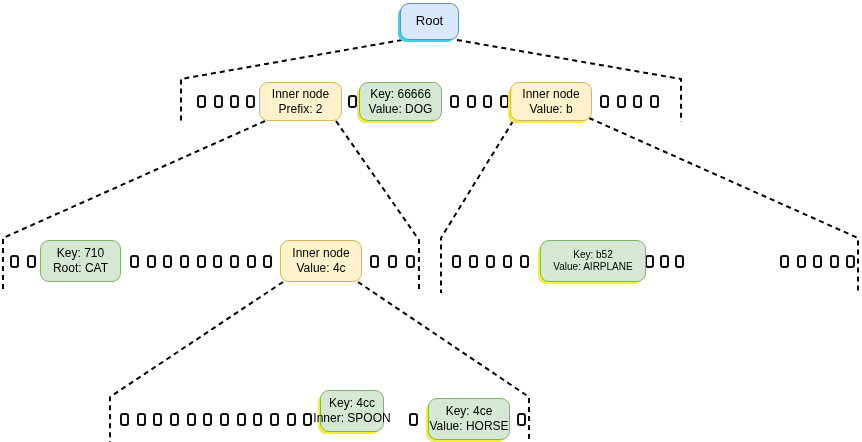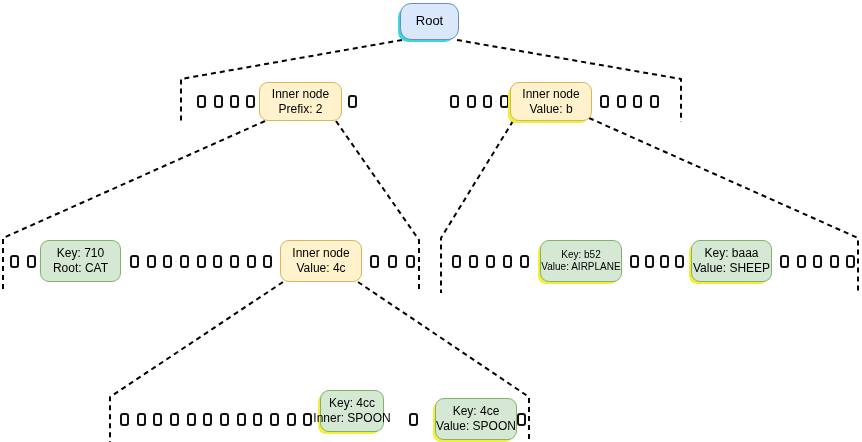--- a/index.html
+++ b/index.html
@@ -18,21 +18,21 @@
     align-items:center;justify-content:center;
     border-radius:9px;
     font-size:12px;line-height:1.25;color:#000;
     text-align:center;white-space:nowrap;
     z-index:2;
   }
   .node.root{background:#dae8fc;border:1.5px solid #6c8ebf;font-size:13px;}
   .node.inner{background:#fff2cc;border:1.5px solid #d6b656;}
   .node.leaf{background:#d5e8d4;border:1.5px solid #82b366;}
   .node.hl-yellow{box-shadow:-3px 3px 0 -1px #f2ee3a;}
-  .node.hl-cyan{box-shadow:-3px 3px 0 -1px #3ad6e0;border-radius:11px;}
+  .node.hl-cyan{box-shadow:-3px 3px 0 -1px #3ad6e0;}
   .node.small{font-size:10px;}
   .slot{
     position:absolute;
     box-sizing:border-box;
     width:9px;height:13px;
     border:2.5px solid #111111;
     border-radius:3px;
     background:transparent;
     z-index:1;
   }
@@ -106,41 +106,41 @@
     <div class="slot" style="left: 303px; top: 413px;"></div>
     <div class="slot" style="left: 409px; top: 413px;"></div>
     <div class="slot" style="left: 517px; top: 413px;"></div>
     <div class="node root hl-cyan" style="left: 400px; top: 3px; width: 59px; height: 37px;">
       <span>Root</span>
     </div>
     <div class="node inner" style="left: 259px; top: 82px; width: 83px; height: 39px;">
       <span>Inner node</span>
       <span>Prefix: 2</span>
     </div>
+    <div class="node leaf hl-yellow" style="left: 359px; top: 82px; width: 83px; height: 39px;">
+      <span>Key: 66666</span>
+      <span>Value: DOG</span>
+    </div>
     <div class="node inner hl-yellow" style="left: 510px; top: 82px; width: 82px; height: 39px;">
       <span>Inner node</span>
       <span>Value: b</span>
     </div>
     <div class="node leaf" style="left: 40px; top: 240px; width: 81px; height: 42px;">
       <span>Key: 710</span>
       <span>Root: CAT</span>
     </div>
     <div class="node inner" style="left: 280px; top: 240px; width: 82px; height: 42px;">
       <span>Inner node</span>
       <span>Value: 4c</span>
     </div>
-    <div class="node leaf hl-yellow small" style="left: 540px; top: 240px; width: 82px; height: 42px;">
+    <div class="node leaf hl-yellow small" style="left: 540px; top: 240px; width: 106px; height: 42px;">
       <span>Key: b52</span>
       <span>Value: AIRPLANE</span>
-    </div>
-    <div class="node leaf hl-yellow" style="left: 691px; top: 240px; width: 81px; height: 42px;">
-      <span>Key: baaa</span>
-      <span>Value: SHEEP</span>
     </div>
     <div class="node leaf hl-yellow" style="left: 320px; top: 390px; width: 64px; height: 42px;">
       <span>Key: 4cc</span>
       <span>Inner: SPOON</span>
     </div>
-    <div class="node leaf hl-yellow" style="left: 428px; top: 398px; width: 82px; height: 42px; margin-left: 7px;">
+    <div class="node leaf hl-yellow" style="left: 428px; top: 398px; width: 82px; height: 42px;">
       <span>Key: 4ce</span>
-      <span>Value: SPOON</span>
+      <span>Value: HORSE</span>
     </div>
   </div>
 
 </body></html>

